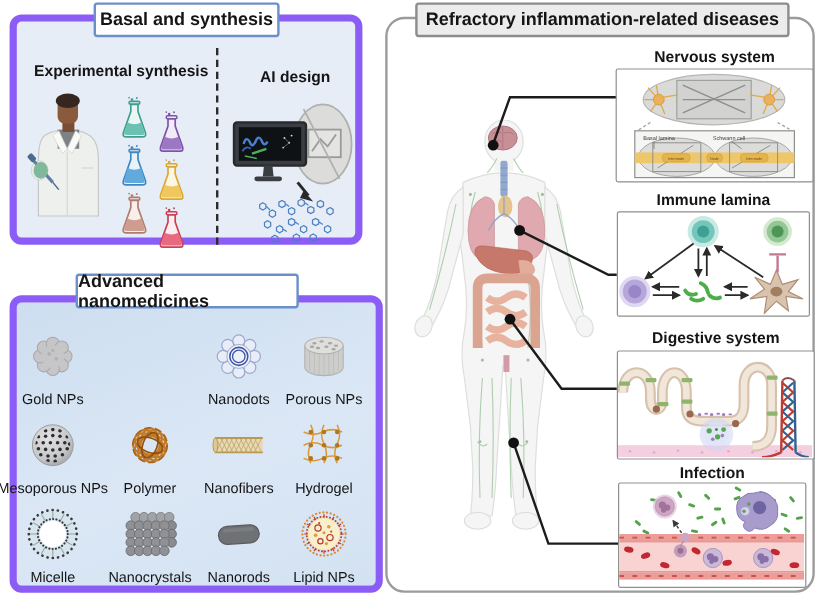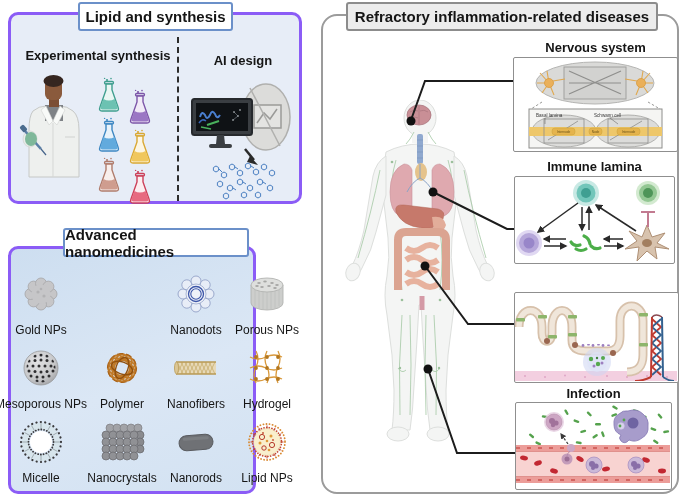--- a/index.html
+++ b/index.html
@@ -1,21 +1,21 @@
 <!DOCTYPE html>
 <html><head>
 <meta charset="utf-8">
 <style>
   html,body{margin:0;padding:0;background:#fff;}
   .stage{position:relative;width:685px;height:500px;background:#ffffff;overflow:hidden;
          font-family:"Liberation Sans",sans-serif;color:#151515;}
   .panel{position:absolute;box-sizing:border-box;}
-  .panel.blue{border:3px solid #8b5cf6;border-radius:10px;}
+  .panel.blue{border:6px solid #8b5cf6;border-radius:10px;}
   .design{left:8px;top:12px;width:294px;height:192px;background:#e7edf7;}
-  .nano{left:8px;top:246px;width:248px;height:248px;
+  .nano{left:8px;top:246px;width:311px;height:248px;
         background:linear-gradient(160deg,#cddef0 0%,#dbe7f5 55%,#d3e2f2 100%);text-align:center;}
   .diseases{left:321px;top:14px;width:358px;height:480px;background:#ffffff;
             border:2px solid #9b9b9b;border-radius:16px;}
   .title-box{position:absolute;box-sizing:border-box;display:flex;align-items:center;justify-content:center;
              font-weight:bold;font-size:15px;background:#ffffff;border:2px solid #6b90c9;border-radius:3px;z-index:5;}
   .title-box.gray{background:#ececec;border-color:#8c8c8c;}
   .subhead{position:absolute;font-weight:bold;font-size:13px;text-align:center;}
   .divider{position:absolute;border-left:2px dashed #2b2b2b;width:0;}
   .abs{position:absolute;}
   .sys-label{position:absolute;font-weight:bold;font-size:13px;text-align:center;}
@@ -148,21 +148,21 @@
         <line x1="33" y1="106" x2="36" y2="109"></line>
           <line x1="49" y1="104" x2="52" y2="106"></line>
         <line x1="65" y1="103" x2="68" y2="105"></line>
           <line x1="57" y1="119" x2="60" y2="121"></line>
         <line x1="77" y1="119" x2="80" y2="121"></line>
           <line x1="47" y1="125" x2="50" y2="127"></line>
       </g>
     </svg>
   </div>
   <div class="title-box" style="left:78px;top:2px;width:155px;height:29px;">
-    <span>Lipid and synthesis</span>
+    <span>Basal and synthesis</span>
   </div>
 
   <div class="panel blue nano">
 
     <div class="nano-cell" style="left:-10px;top:22px;">
       <svg class="nano-icon" viewBox="0 0 46 46">
         <g fill="#c6c6c8" stroke="#a9a9ab" stroke-width="0.9">
           <circle cx="33.5" cy="23" r="5.5"></circle>
             <circle cx="30.4" cy="30.4" r="5.5"></circle>
             <circle cx="23" cy="33.5" r="5.5"></circle>
@@ -538,20 +538,21 @@
       <g fill="#111111">
         <circle cx="88" cy="105" r="4.5"></circle>
         <circle cx="110" cy="176" r="4.5"></circle>
         <circle cx="102" cy="250" r="4.5"></circle>
         <circle cx="105" cy="353" r="4.5"></circle>
       </g>
     </svg>
 
     <div class="sys-label" style="left:190px;top:24px;width:165px;">Nervous system</div>
     <div class="sys-label" style="left:191px;top:143px;width:161px;">Immune lamina</div>
+    <div class="sys-label" style="left:191px;top:258px;width:165px;">Digestive system</div>
     <div class="sys-label" style="left:192px;top:370px;width:157px;">Infection</div>
 
     <div class="sub-box" style="left:190px;top:41px;width:165px;height:95px;">
       <svg width="162" height="92" viewBox="0 0 162 92">
         <ellipse cx="81" cy="25" rx="59" ry="21" fill="#dadad8" stroke="#b5b5b3" stroke-width="1"></ellipse>
         <rect x="50" y="9" width="62" height="32" fill="#d2d2d0" stroke="#a0a09e" stroke-width="1"></rect>
         <path d="M55,36 L107,13 M55,13 L107,36 M55,25 L107,25" fill="none" stroke="#8e8e8c" stroke-width="1.2"></path>
         <g stroke="#e0a84e" stroke-width="1.1" fill="none">
           <path d="M35,25 L26,15 M35,25 L23,25 M35,25 L28,35 M35,25 L33,13 M35,25 L40,37 M39,23 L51,21"></path>
           <path d="M127,25 L136,15 M127,25 L139,25 M127,25 L134,35 M127,25 L129,13 M127,25 L122,37 M123,23 L111,21"></path>

